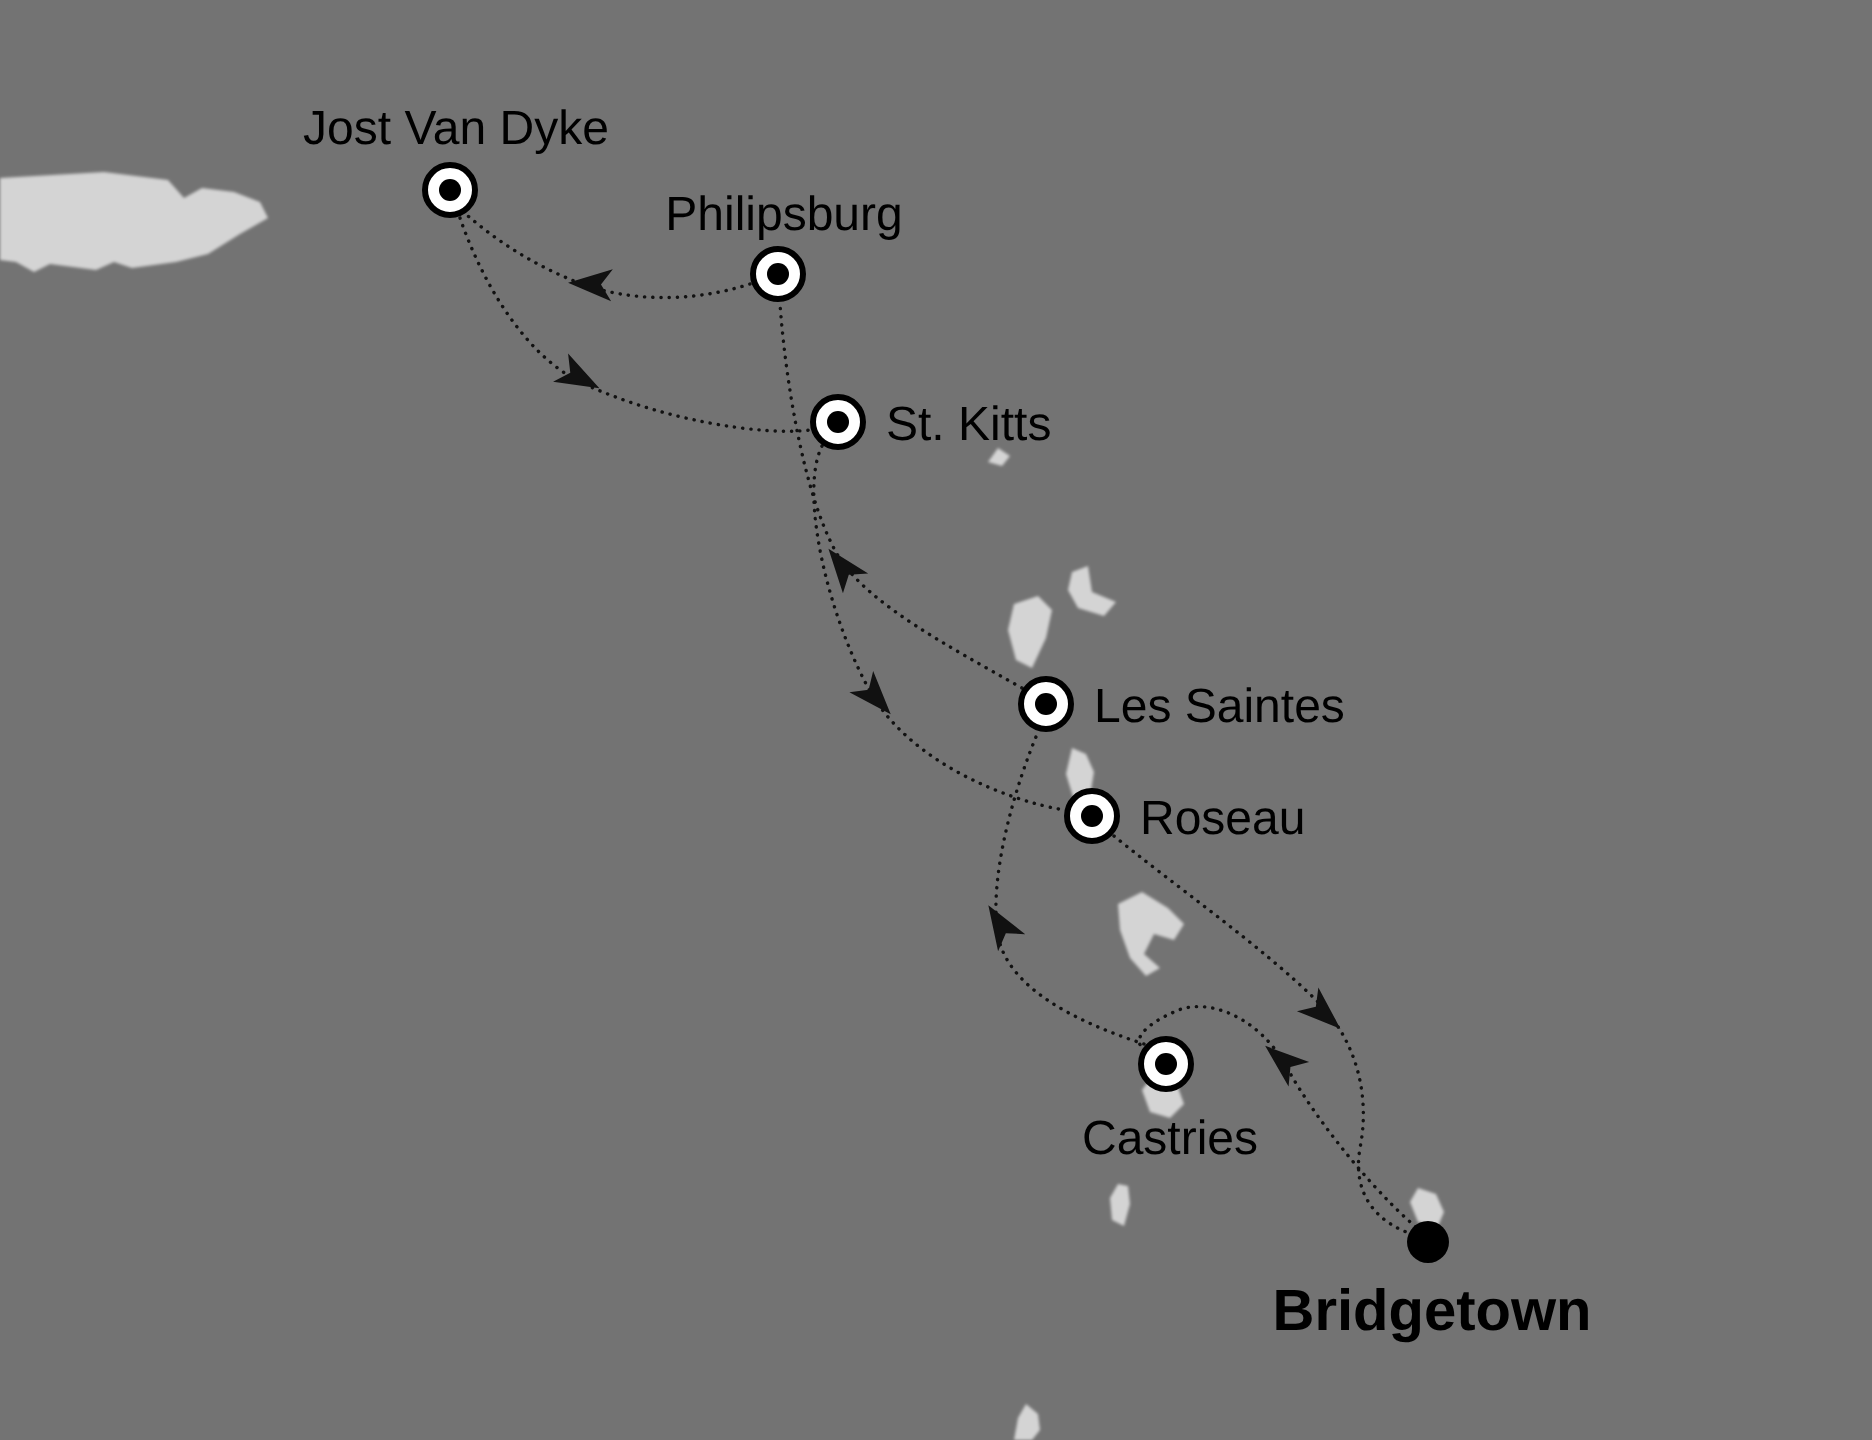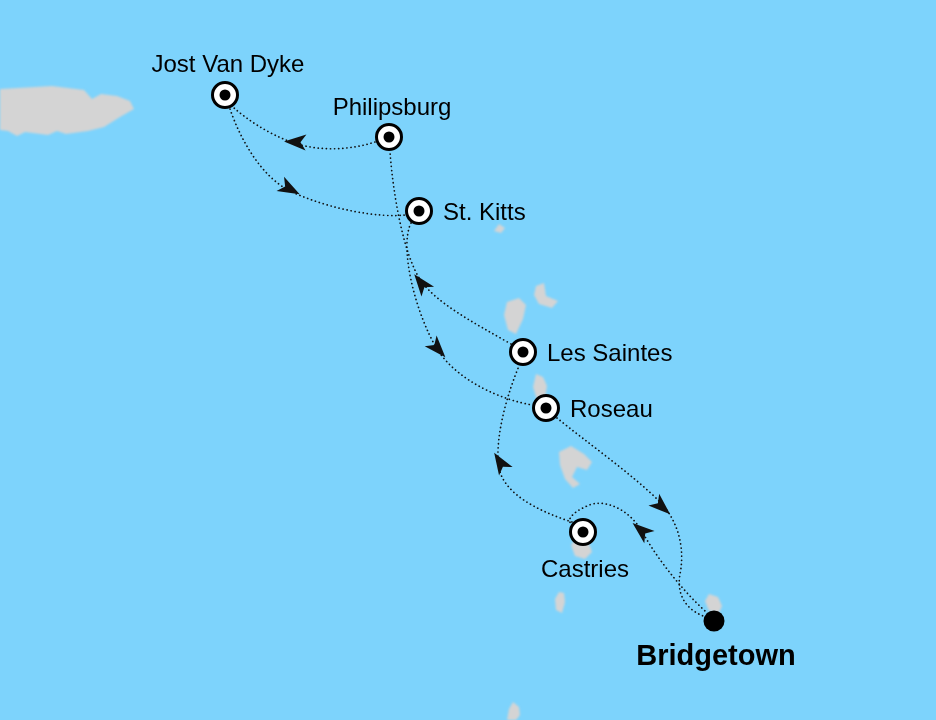--- a/index.html
+++ b/index.html
@@ -5,21 +5,21 @@
   html, body {
     margin: 0;
     padding: 0;
     background: #ffffff;
     font-family: "Liberation Sans", sans-serif;
   }
   .map-wrap {
     position: relative;
     width: 936px;
     height: 720px;
-    background: #7dd3fc;
+    background: #737373;
     overflow: hidden;
   }
   svg { display: block; }
   text {
     font-family: "Liberation Sans", sans-serif;
     fill: #000000;
   }
 </style>
 </head>
 <body>

